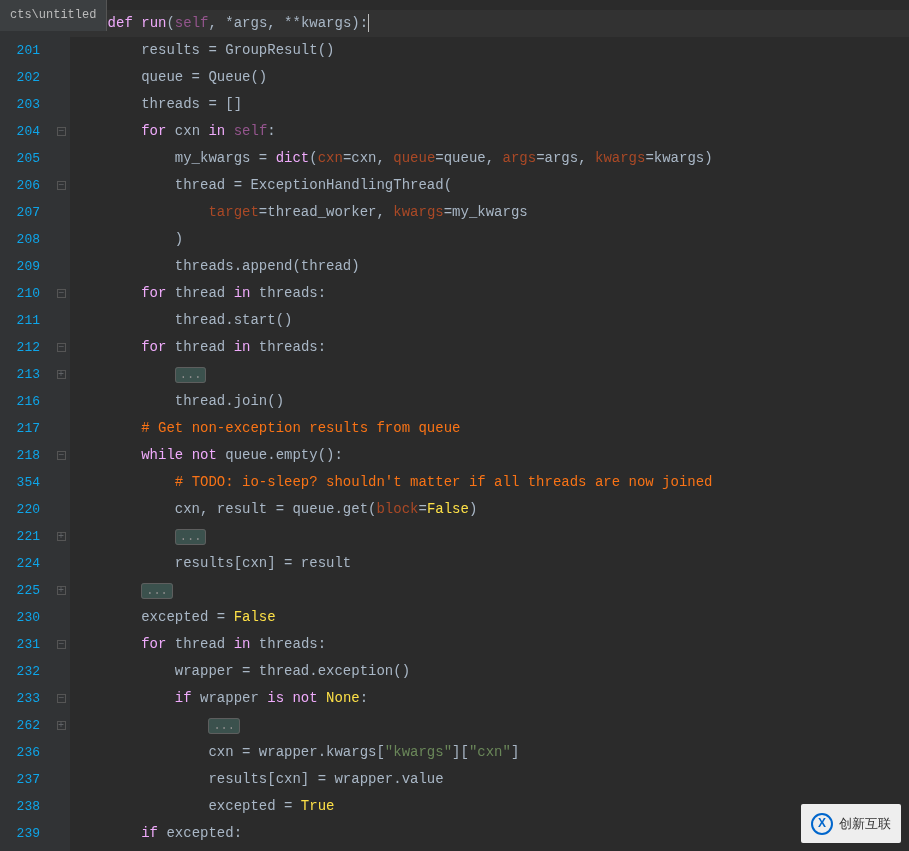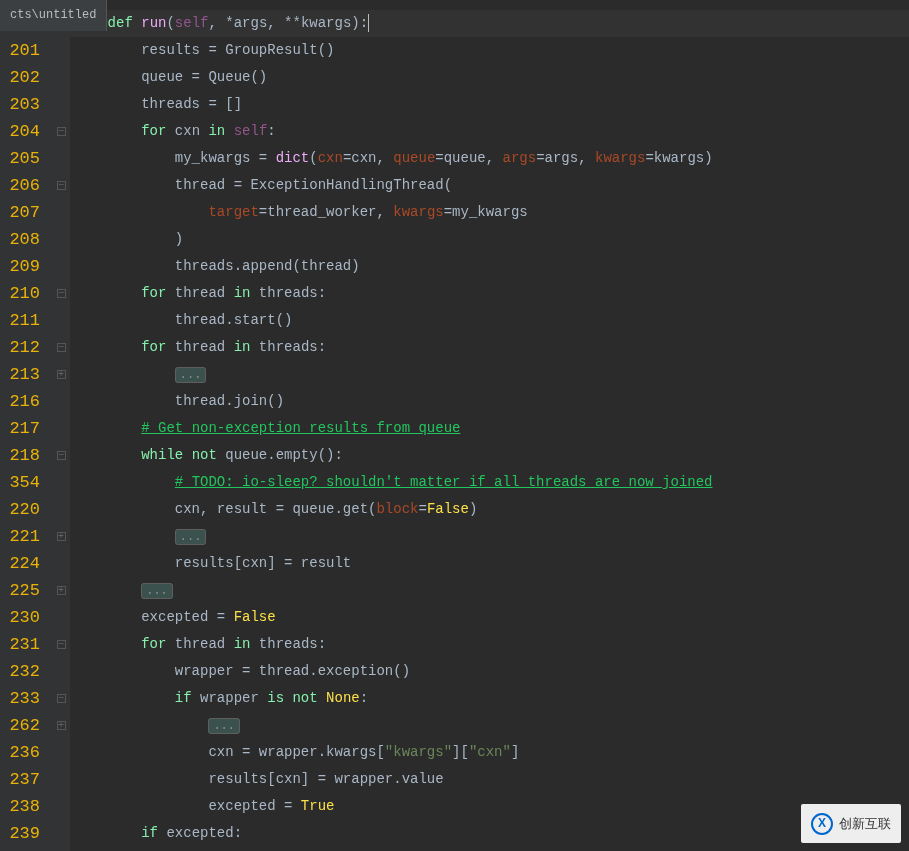--- a/index.html
+++ b/index.html
@@ -26,26 +26,26 @@
 }
 .tab {
   background: #3c3f41;
   color: #bbbbbb;
   padding: 2px 10px;
   font-size: 12px;
   border-right: 1px solid #555;
 }
 .gutter {
   background: #313335;
-  color: #eab308;
+  color: #0ea5e9;
   text-align: right;
   padding: 10px 12px 0 0;
   width: 52px;
   user-select: none;
-  font-size: 17px;
+  font-size: 13px;
 }
 .gutter .ln { height: 27px; }
 .fold-col {
   background: #313335;
   width: 18px;
   padding-top: 10px;
 }
 .fold-col .fm {
   height: 27px;
   display: flex;
@@ -59,26 +59,26 @@
   width: 9px; height: 9px;
   display: flex; align-items: center; justify-content: center;
   line-height: 7px;
 }
 .code {
   padding-top: 10px;
   white-space: pre;
   flex: 1;
 }
 .code .row { height: 27px; padding-left: 4px; }
-.kw { color: #86efac; }
+.kw { color: #f0abfc; }
 .fn { color: #f0abfc; }
 .self { color: #94558d; }
 .op { color: #a9b7c6; }
 .s { color: #6a8759; }
-.cmt { color: #22c55e; text-decoration: underline; }
+.cmt { color: #f97316; }
 .pname { color: #aa4926; }
 .bool { color: #fde047; }
 .fold-box {
   background: #3b514d;
   color: #8c8c8c;
   border: 1px solid #5e5e5e;
   border-radius: 3px;
   padding: 0 4px;
   font-size: 12px;
 }

